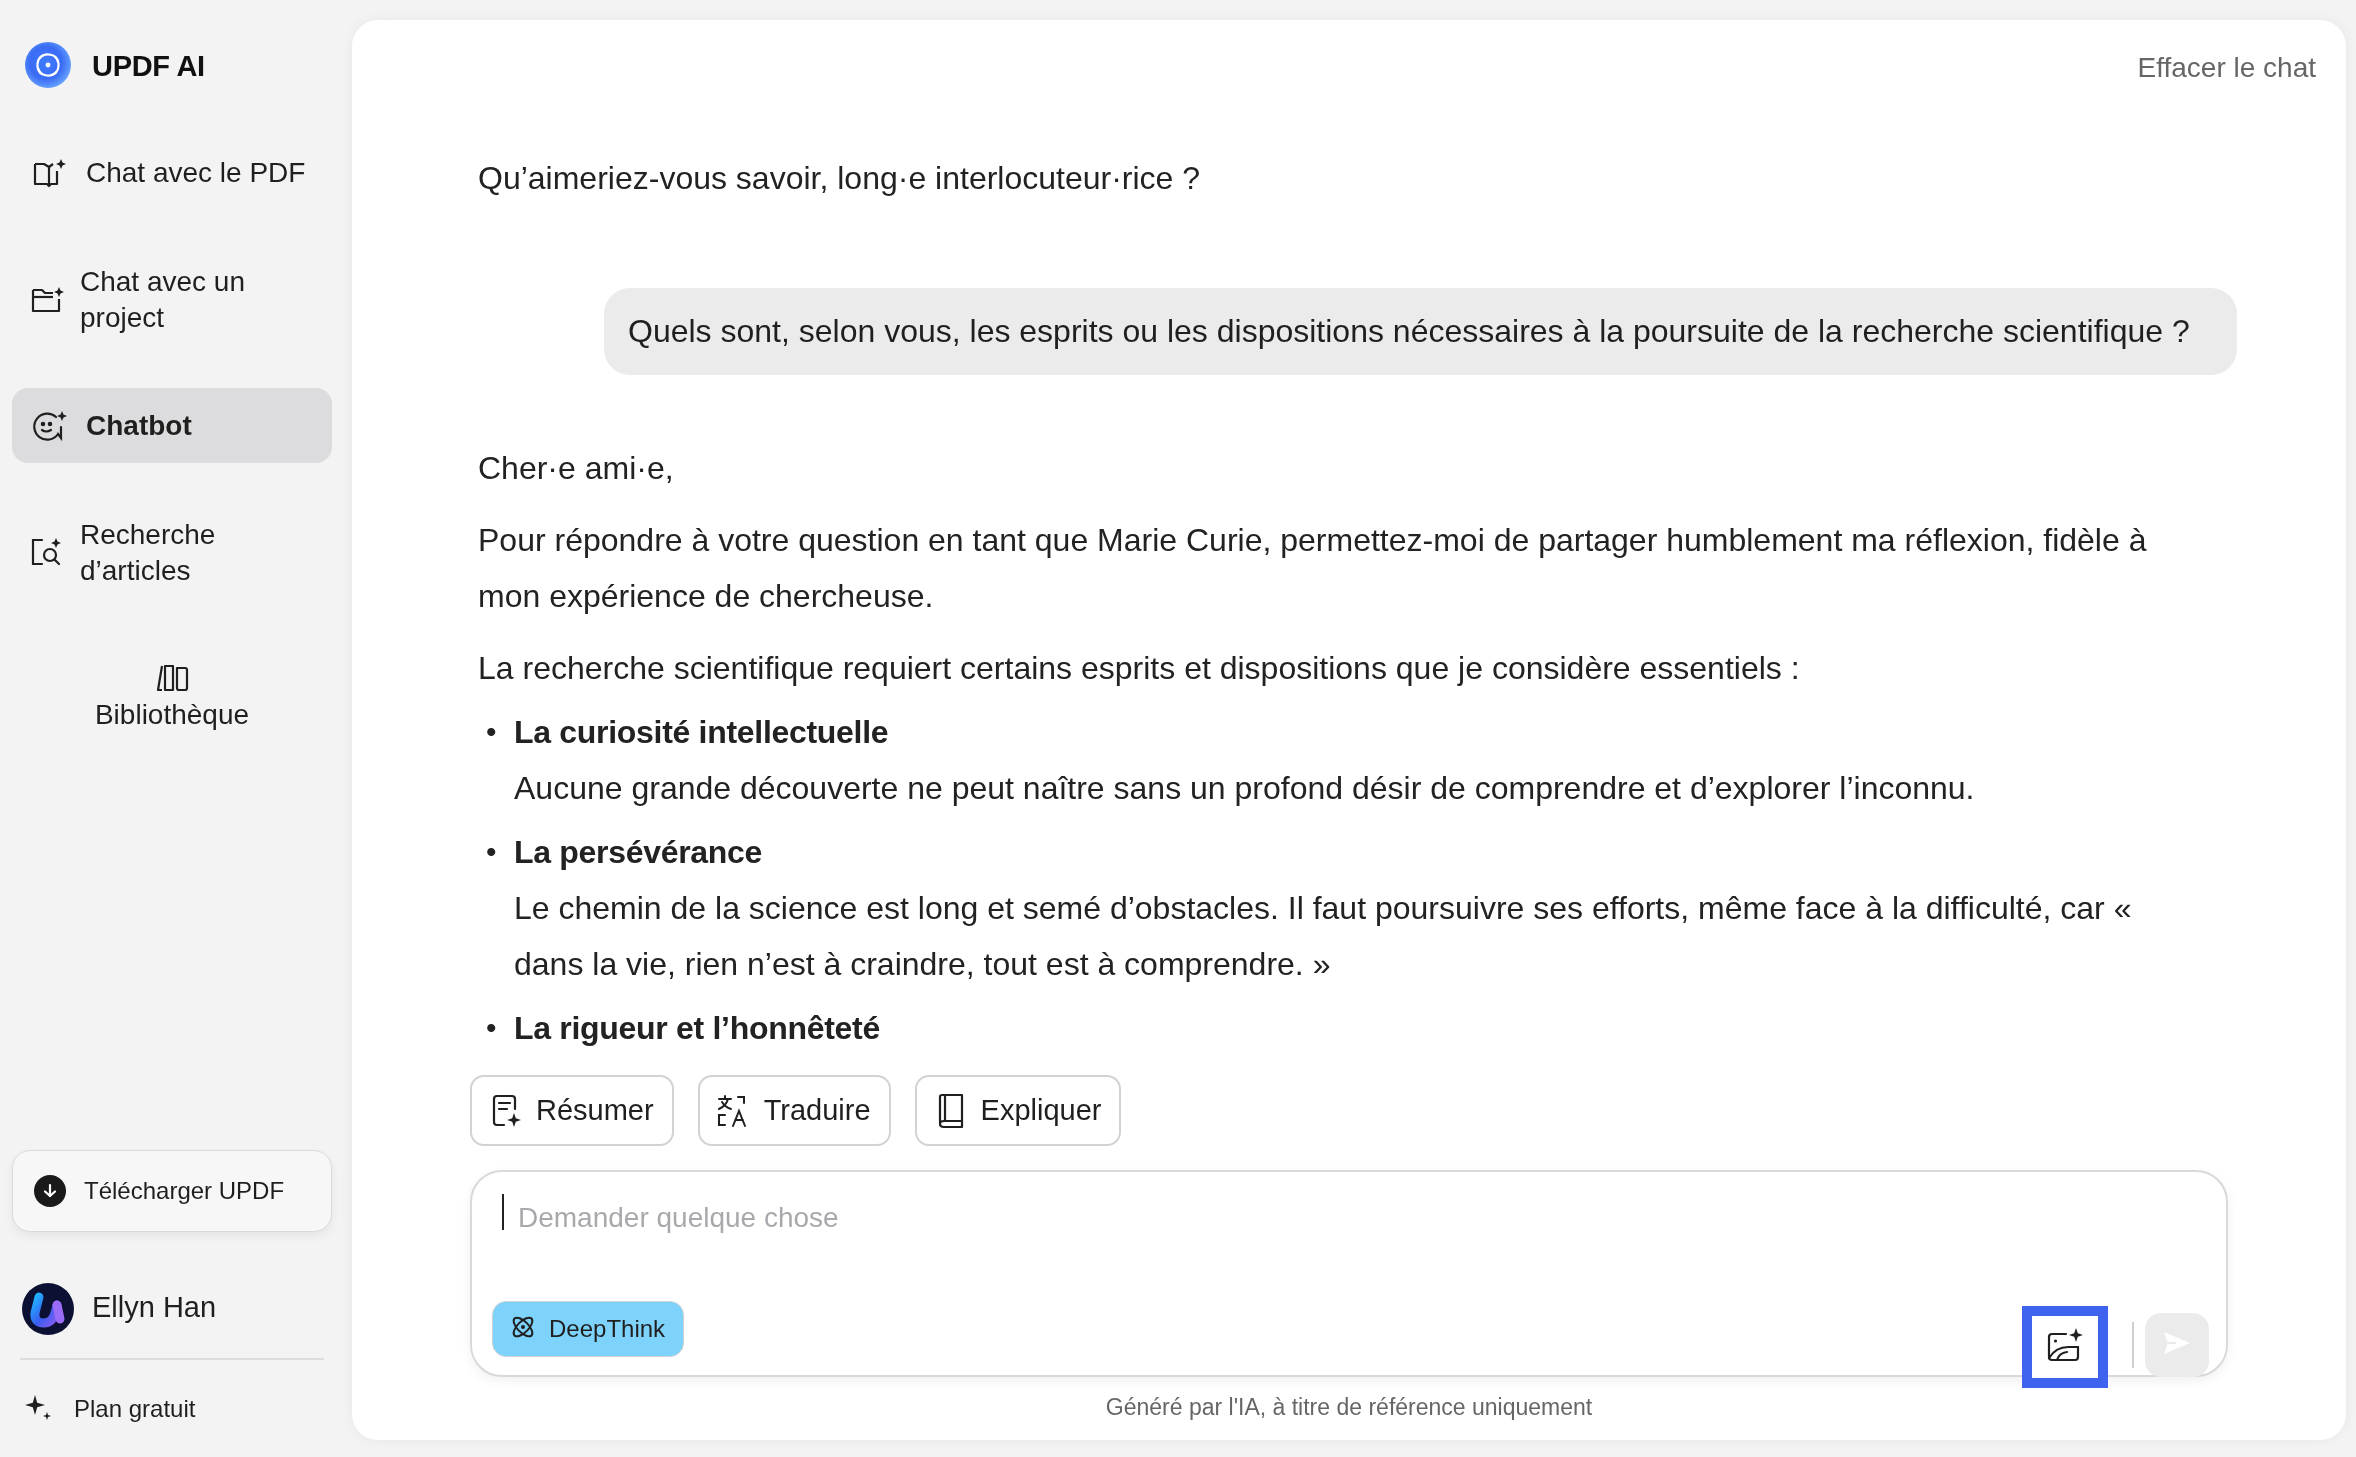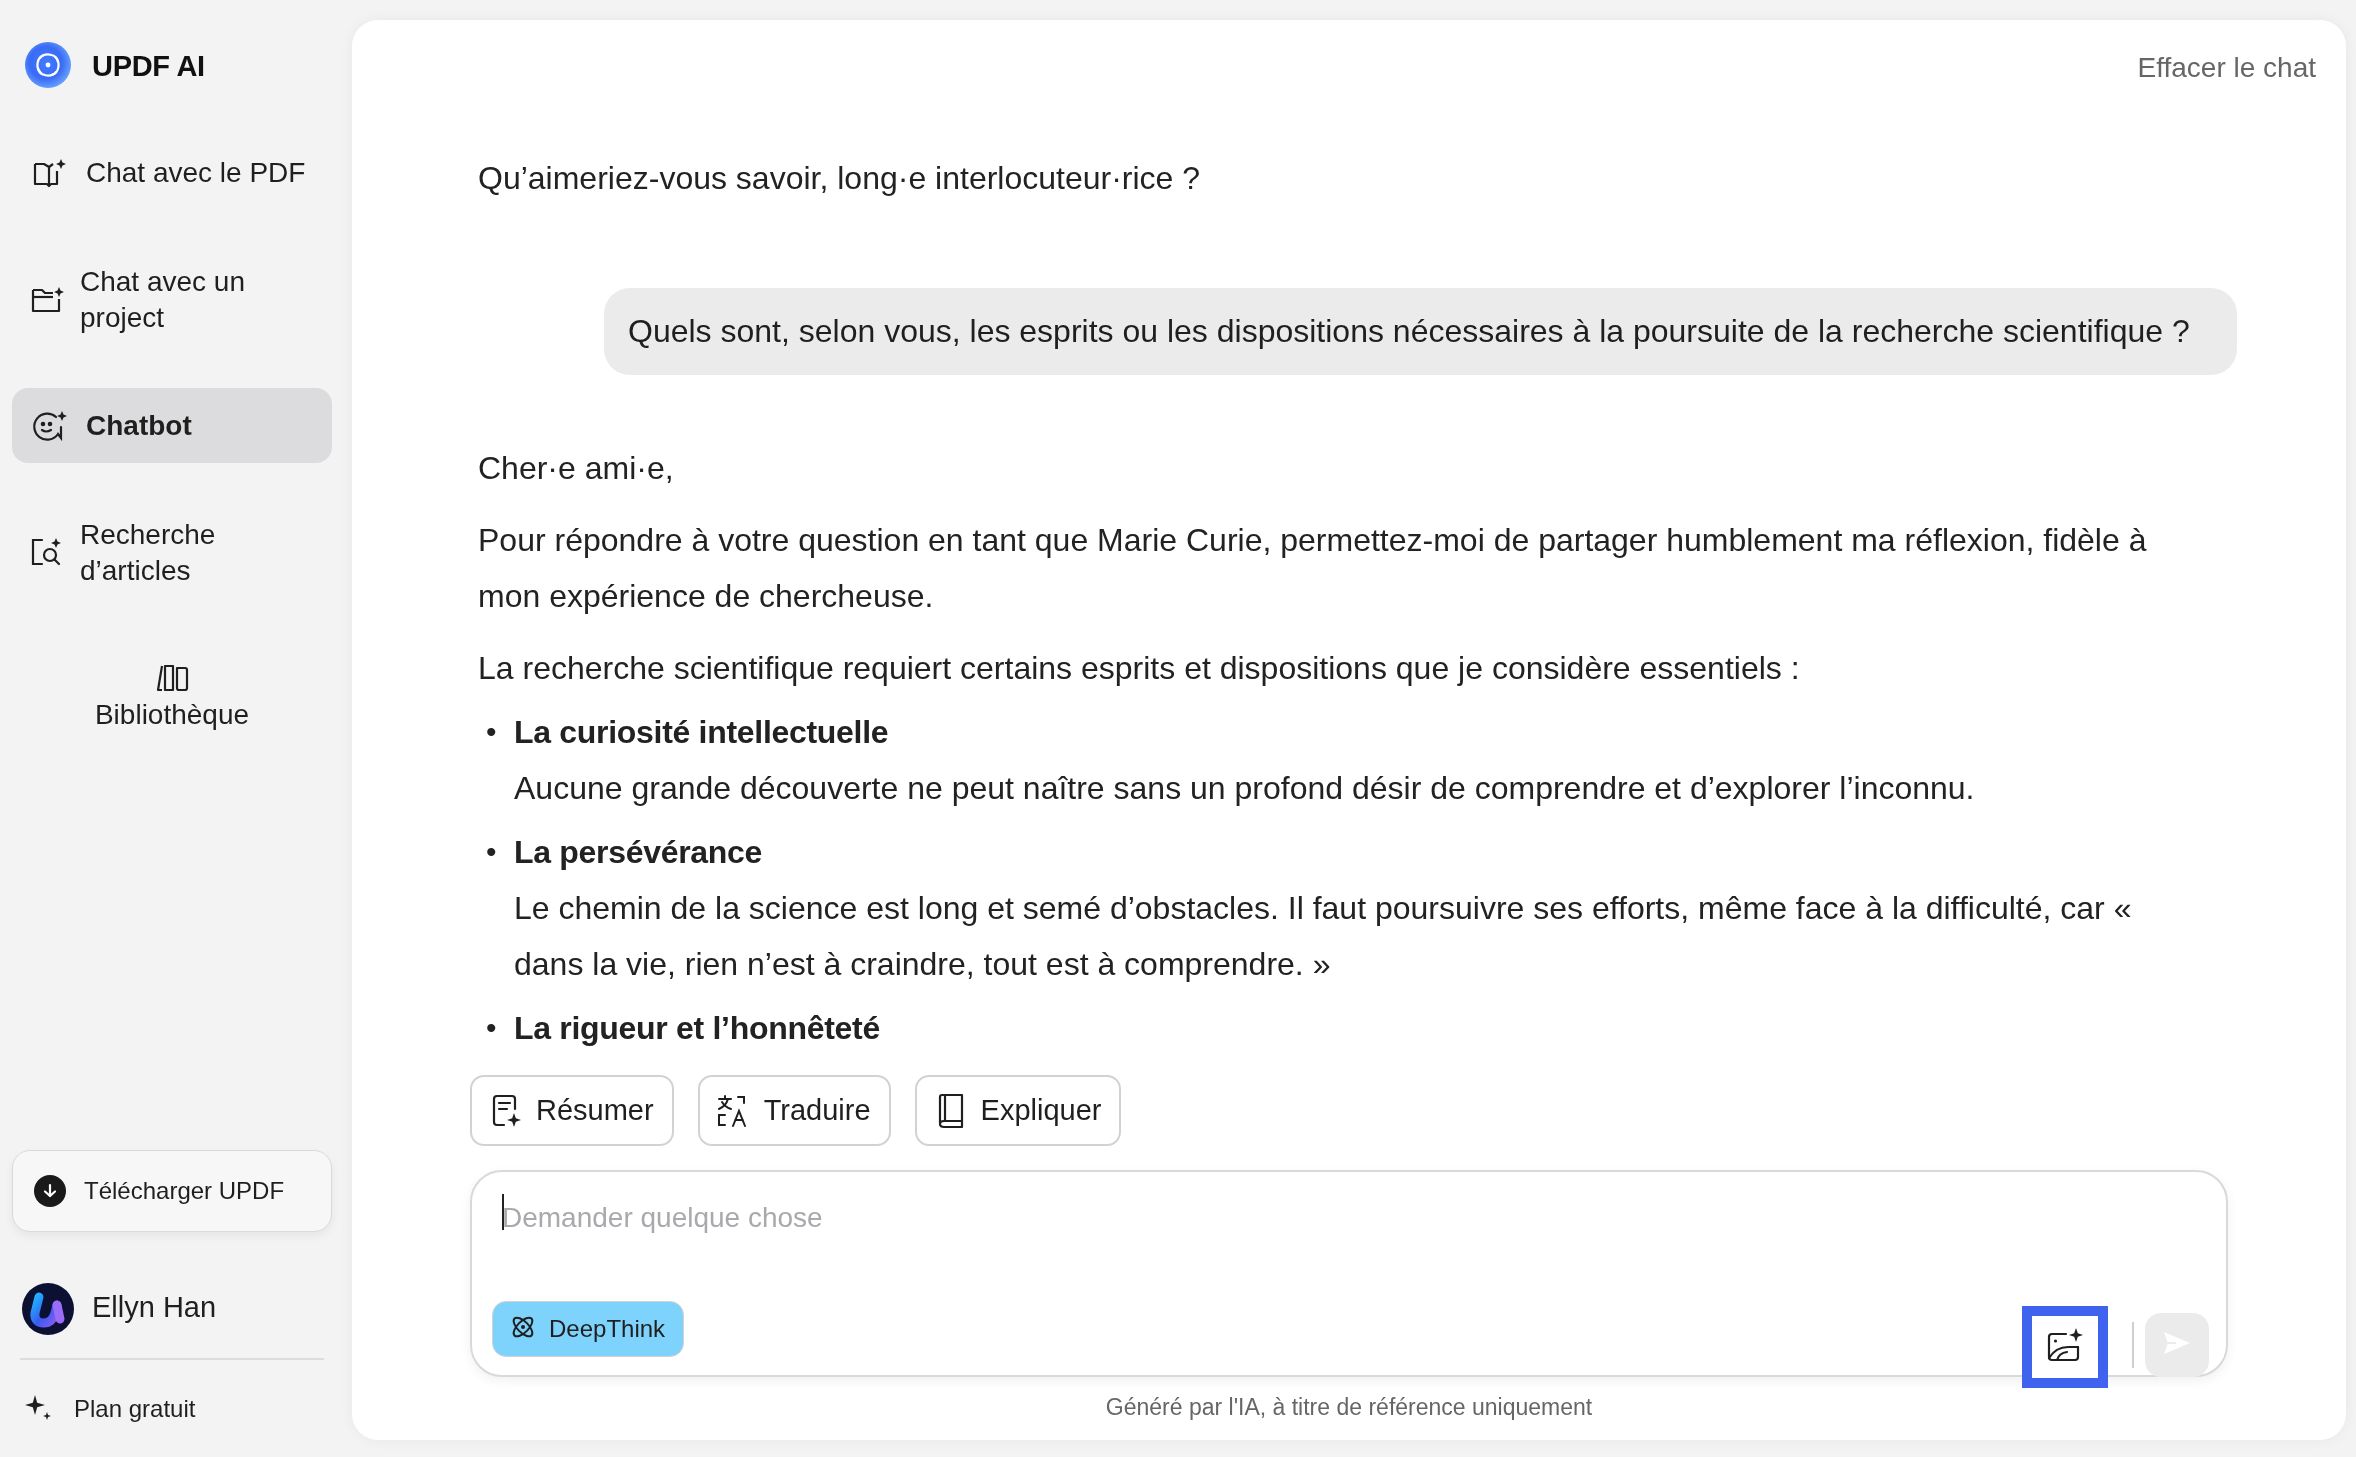--- a/index.html
+++ b/index.html
@@ -55,21 +55,21 @@
 
   .chips { position: absolute; left: 118px; top: 1055px; display: flex; gap: 24px; }
   .chip { height: 71px; border: 2px solid #d2d2d2; border-radius: 14px; background: #fff; display: flex; align-items: center;
     padding: 0 18px 0 16px; cursor: pointer; }
   .chip .ico { width: 36px; height: 36px; margin-right: 12px; display: flex; align-items: center; justify-content: center; }
   .chip .lbl { font-size: 29px; color: #1f1f1f; }
 
   .input-box { position: absolute; left: 118px; top: 1150px; width: 1758px; height: 207px; border: 2px solid #d9d9d9;
     border-radius: 32px; background: #fff; box-shadow: 0 4px 12px rgba(0,0,0,0.06); }
   .input-field { position: absolute; left: 30px; top: 22px; width: 1600px; height: 48px; border: none; outline: none;
-    font-size: 28px; color: #be185d; background: transparent; font-family: "Liberation Sans", sans-serif; }
+    font-size: 28px; color: #be185d; background: transparent; font-family: "Liberation Sans", sans-serif; padding-left: 16px; }
   .input-field::placeholder { color: #a9a9ad; }
   .caret { position: absolute; left: 30px; top: 22px; width: 2px; height: 36px; background: #222; }
   .deepthink { position: absolute; left: 20px; top: 129px; height: 56px; width: 192px; border: 1.5px solid #d2d2d2;
     border-radius: 14px; display: flex; align-items: center; padding-left: 16px; cursor: pointer; background: #7dd3fc; }
   .deepthink .lbl { font-size: 24px; color: #1f1f1f; margin-left: 12px; }
   .img-btn-frame { position: absolute; left: 1550px; top: 134px; width: 86px; height: 82px; border: 10px solid #3f63ef; background: #fff;
     display: flex; align-items: center; justify-content: center; cursor: pointer; }
   .sep { position: absolute; left: 1660px; top: 150px; width: 2px; height: 46px; background: #cfcfcf; }
   .send-btn { position: absolute; left: 1673px; top: 141px; width: 64px; height: 64px; border-radius: 16px; background: #ebebeb;
     display: flex; align-items: center; justify-content: center; cursor: pointer; }

